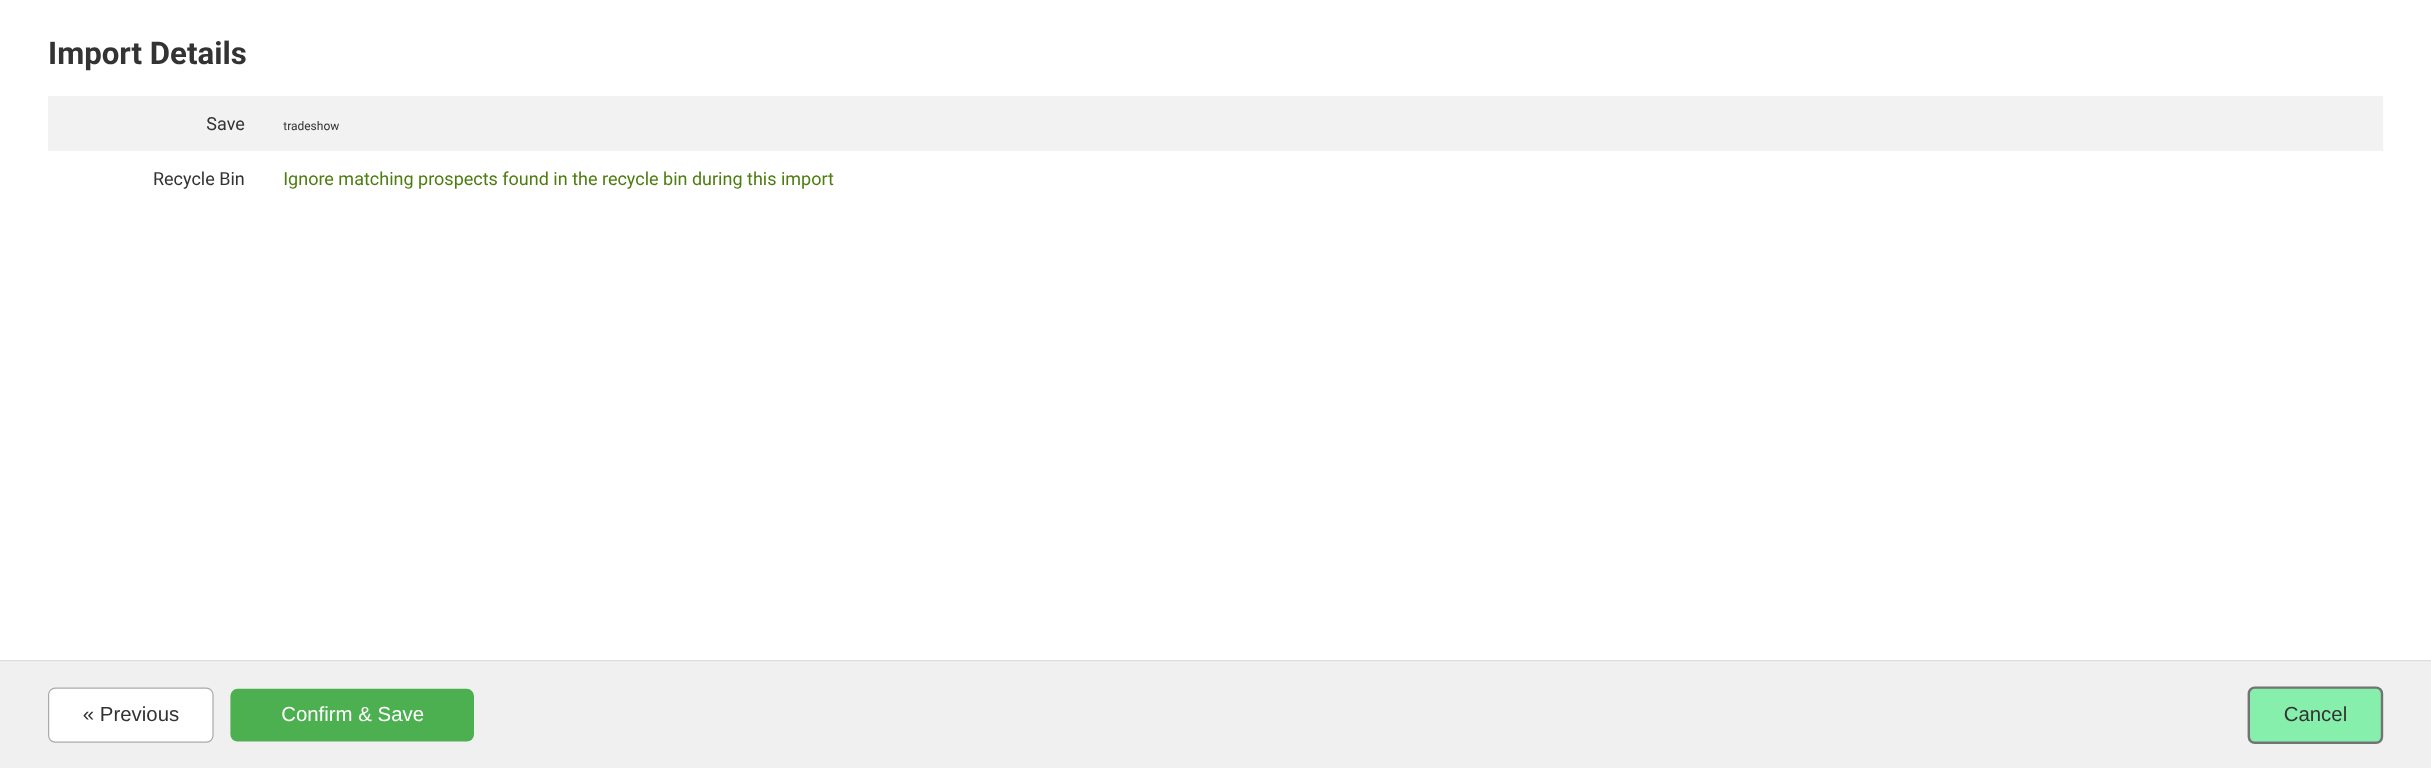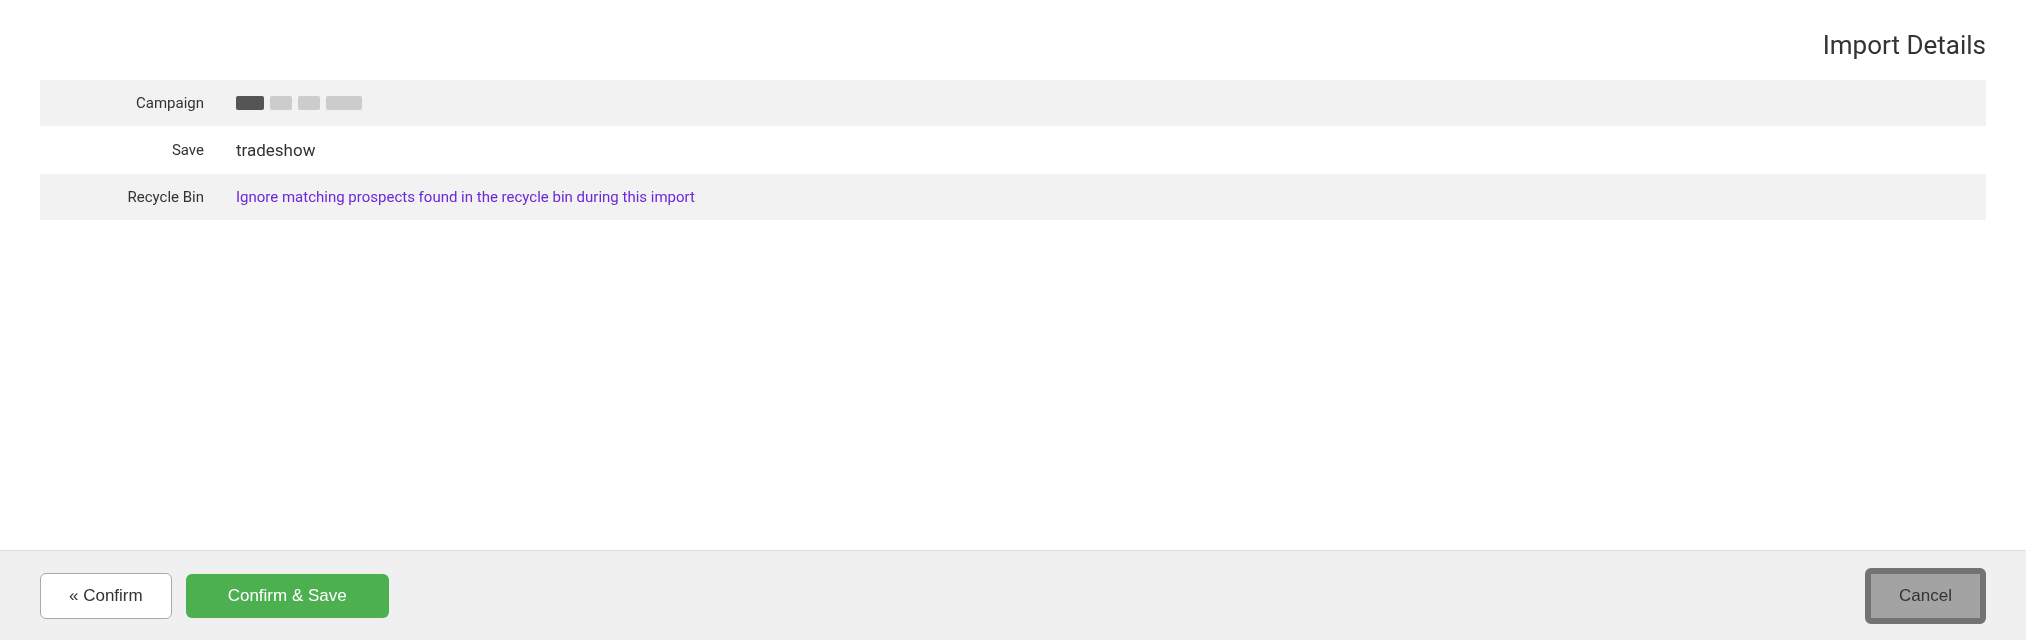--- a/index.html
+++ b/index.html
@@ -19,24 +19,23 @@
     }
 
     .main-content {
       flex: 1;
       padding: 30px 40px 20px 40px;
       background: #ffffff;
     }
 
     .page-title {
       font-size: 26px;
-      font-weight: 400;
+      font-weight: 700;
       color: #333333;
       margin-bottom: 20px;
-      text-align: right;
     }
 
     .details-table {
       width: 100%;
       border-collapse: collapse;
     }
 
     .details-table tr:nth-child(odd) {
       background-color: #f2f2f2;
     }
@@ -117,77 +116,66 @@
       border: none;
       color: #ffffff;
       padding: 12px 42px;
       font-size: 17px;
       border-radius: 6px;
       cursor: pointer;
       font-weight: 500;
     }
 
     .btn-cancel {
-      background: #a3a3a3;
-      border: 6px solid #737373;
+      background: #86efac;
+      border: 2px solid #737373;
       color: #333333;
       padding: 12px 28px;
       font-size: 17px;
       border-radius: 6px;
       cursor: pointer;
     }
 
     .tags-value {
       color: #333333;
-      font-size: 17px;
+      font-size: 10px;
     }
 
     .recycle-value {
-      color: #6d28d9;
+      color: #4d7c0f;
       font-size: 15px;
     }
   </style>
 </head>
 <body>
 
 <div class="main-content">
   <h1 class="page-title">Import Details</h1>
 
   <table class="details-table">
     <tbody>
 
 
-      <tr>
-        <td class="label-cell">Campaign</td>
-        <td class="value-cell">
-          <div class="redacted-row">
-            <span class="redacted-block" style="width:28px;"></span>
-            <span class="redacted-light" style="width:22px;"></span>
-            <span class="redacted-light" style="width:22px;"></span>
-            <span class="redacted-light" style="width:36px;"></span>
-          </div>
-        </td>
-      </tr>
 
       <tr>
         <td class="label-cell">Save</td>
         <td class="value-cell">
           <span class="tags-value">tradeshow</span>
         </td>
       </tr>
 
       <tr>
         <td class="label-cell">Recycle Bin</td>
         <td class="value-cell">
           <span class="recycle-value">Ignore matching prospects found in the recycle bin during this import</span>
         </td>
       </tr>
     </tbody>
   </table>
 </div>
 
 <div class="footer">
   <div class="footer-left">
-    <button class="btn-previous">« Confirm</button>
+    <button class="btn-previous">« Previous</button>
     <button class="btn-confirm">Confirm &amp; Save</button>
   </div>
   <button class="btn-cancel">Cancel</button>
 </div>
 
 </body></html>

